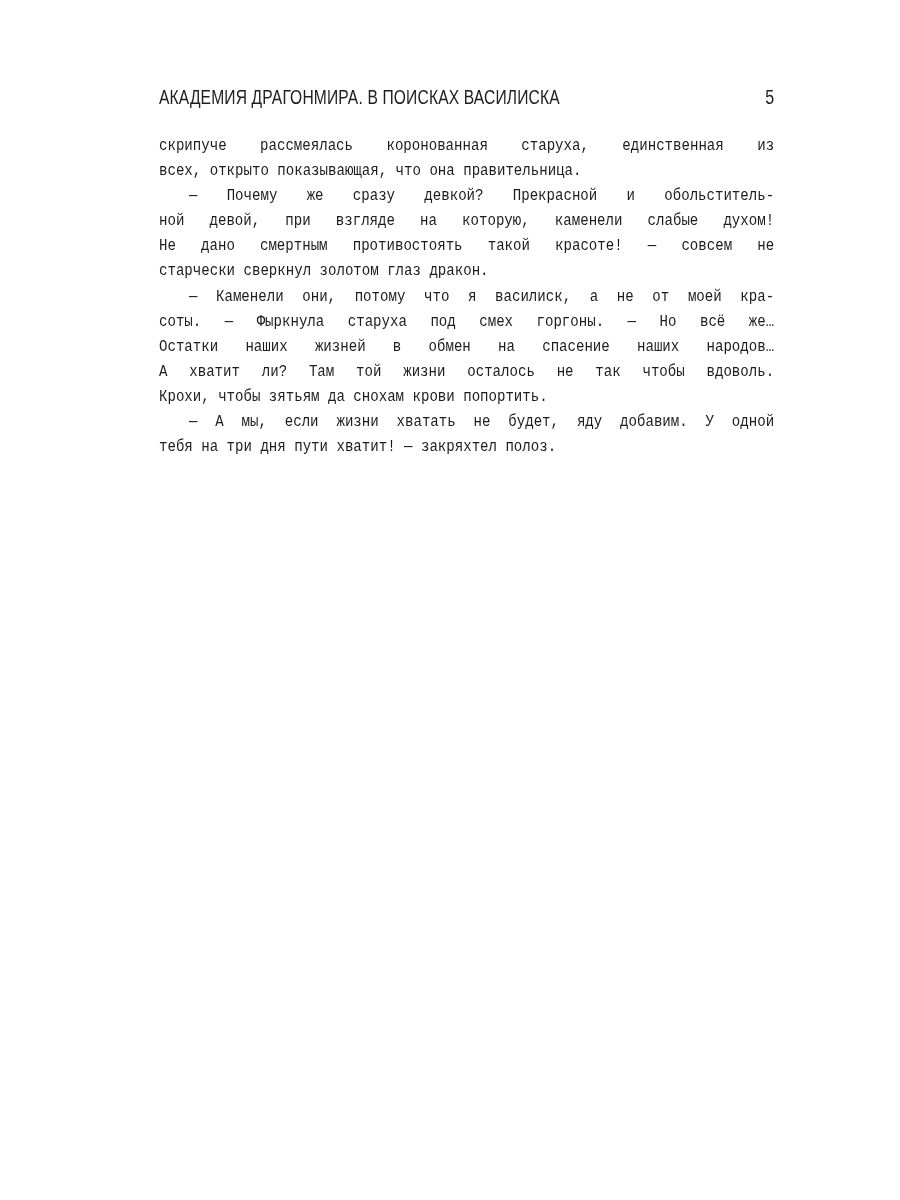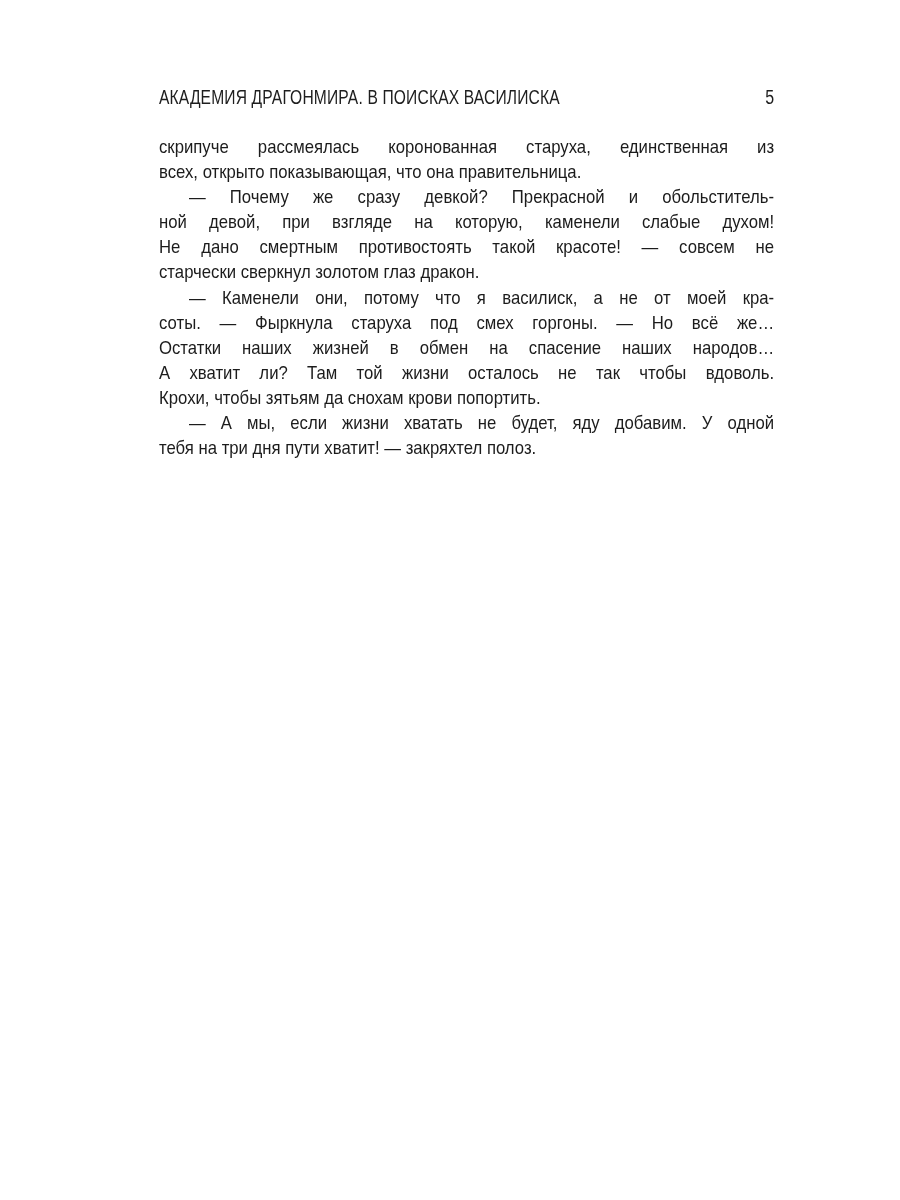--- a/index.html
+++ b/index.html
@@ -18,22 +18,22 @@
       line-height: 26px;
     }
     .page-number {
       position: absolute; right: 0; top: 0;
       font-family: "Liberation Sans", sans-serif;
       font-size: 20px; color: #1e1e1e; line-height: 26px;
       transform: scaleX(0.8); transform-origin: right top;
     }
     .body-text {
       position: absolute; left: 143px; top: 134px; width: 615px;
-      font-family: Liberation Sans, sans-serif;
-      font-size: 19px; line-height: 25.1px; color: #1c1c1c;
+      font-family: Liberation Mono, monospace;
+      font-size: 16px; line-height: 25.1px; color: #1c1c1c;
     }
     .line {
       display: block; white-space: nowrap; height: 25.1px;
       transform-origin: left top;
     }
     .line.justify { text-align: justify; text-align-last: justify; white-space: normal; overflow: hidden; }
     .indent { padding-left: 34px; }
   </style>
 </head>
 <body>

